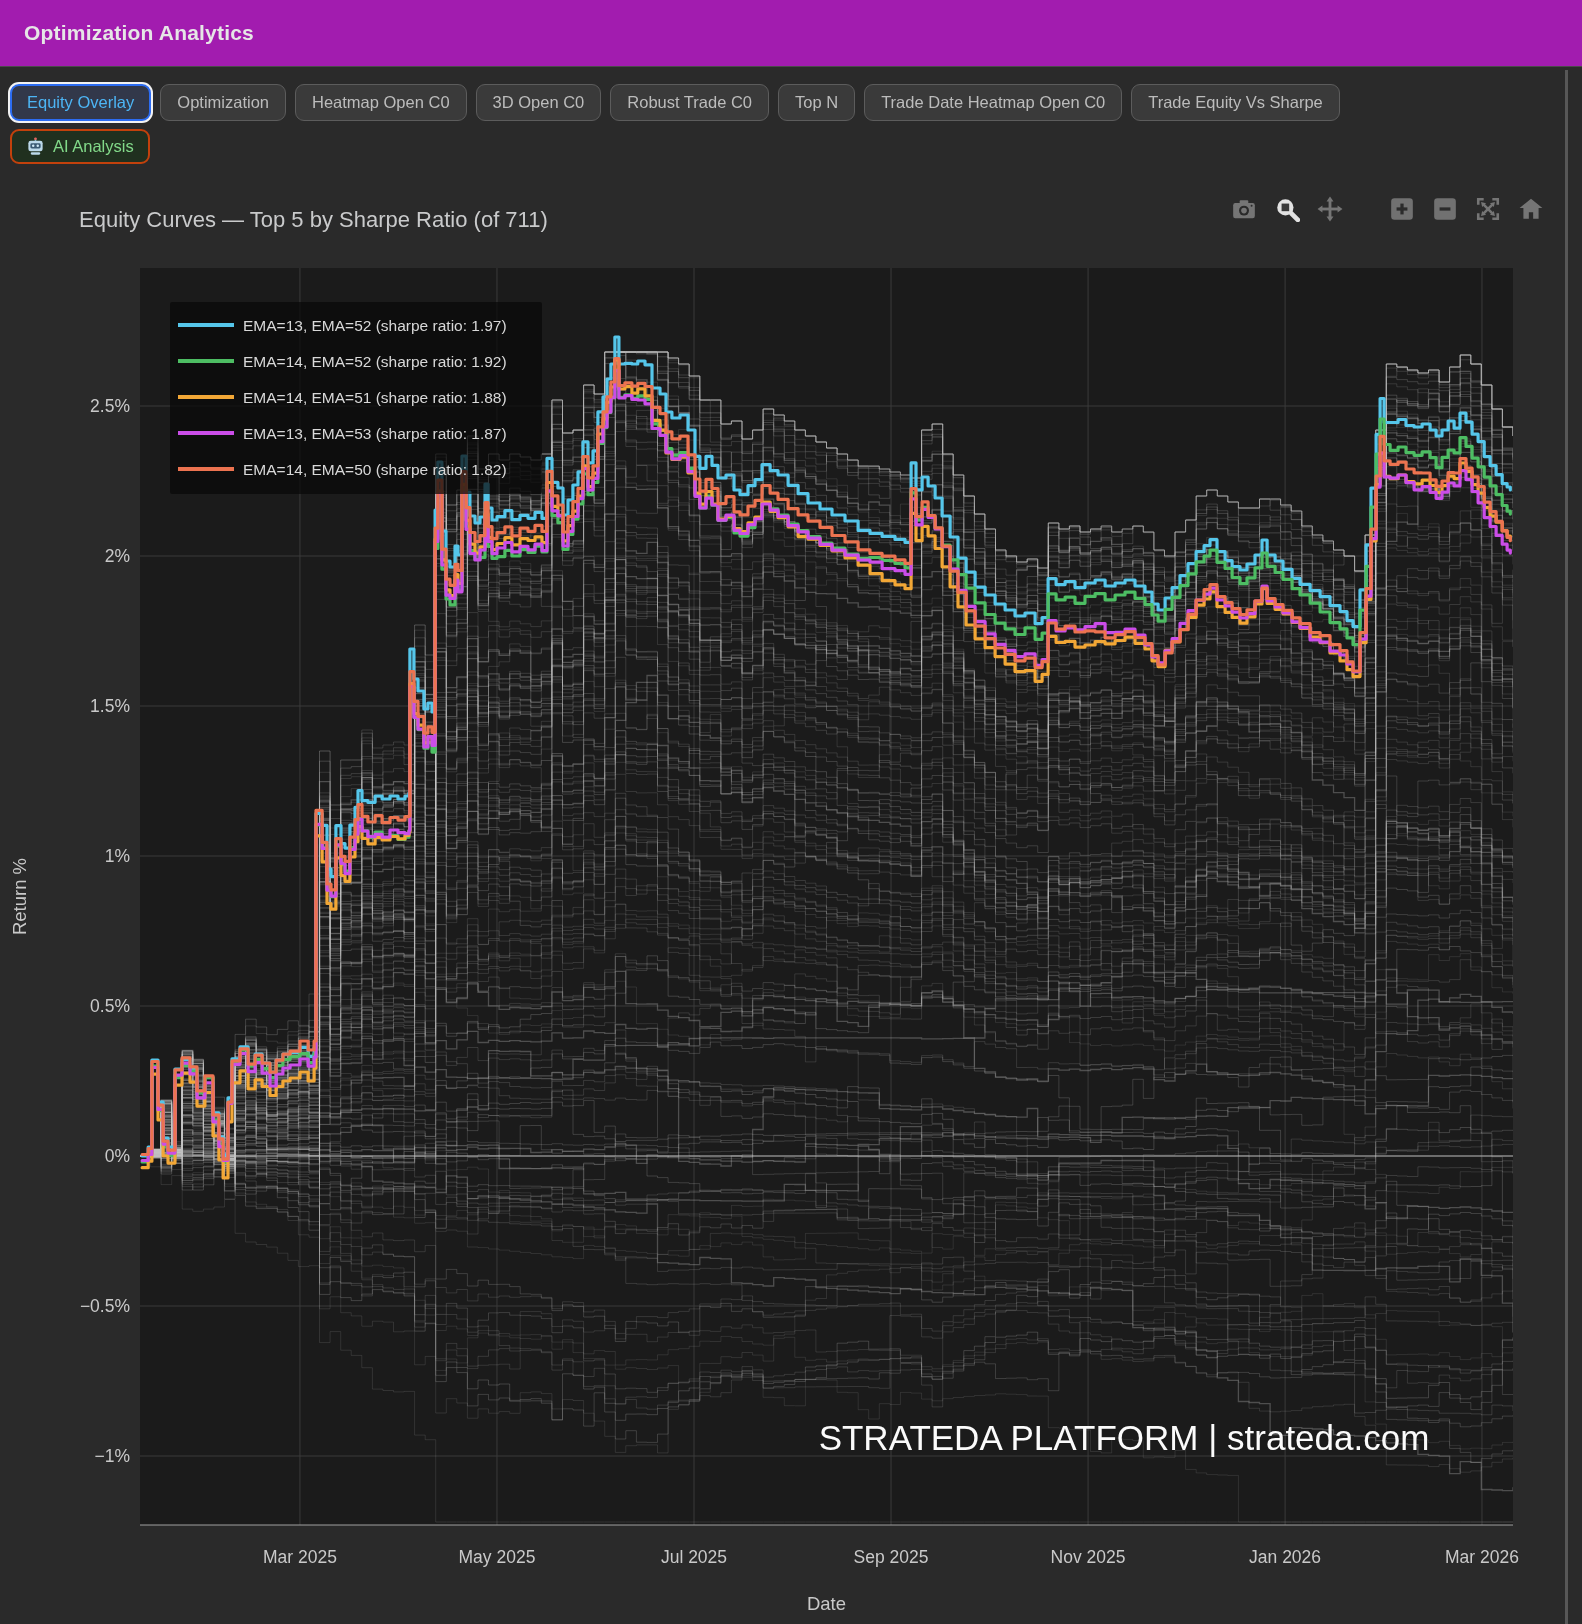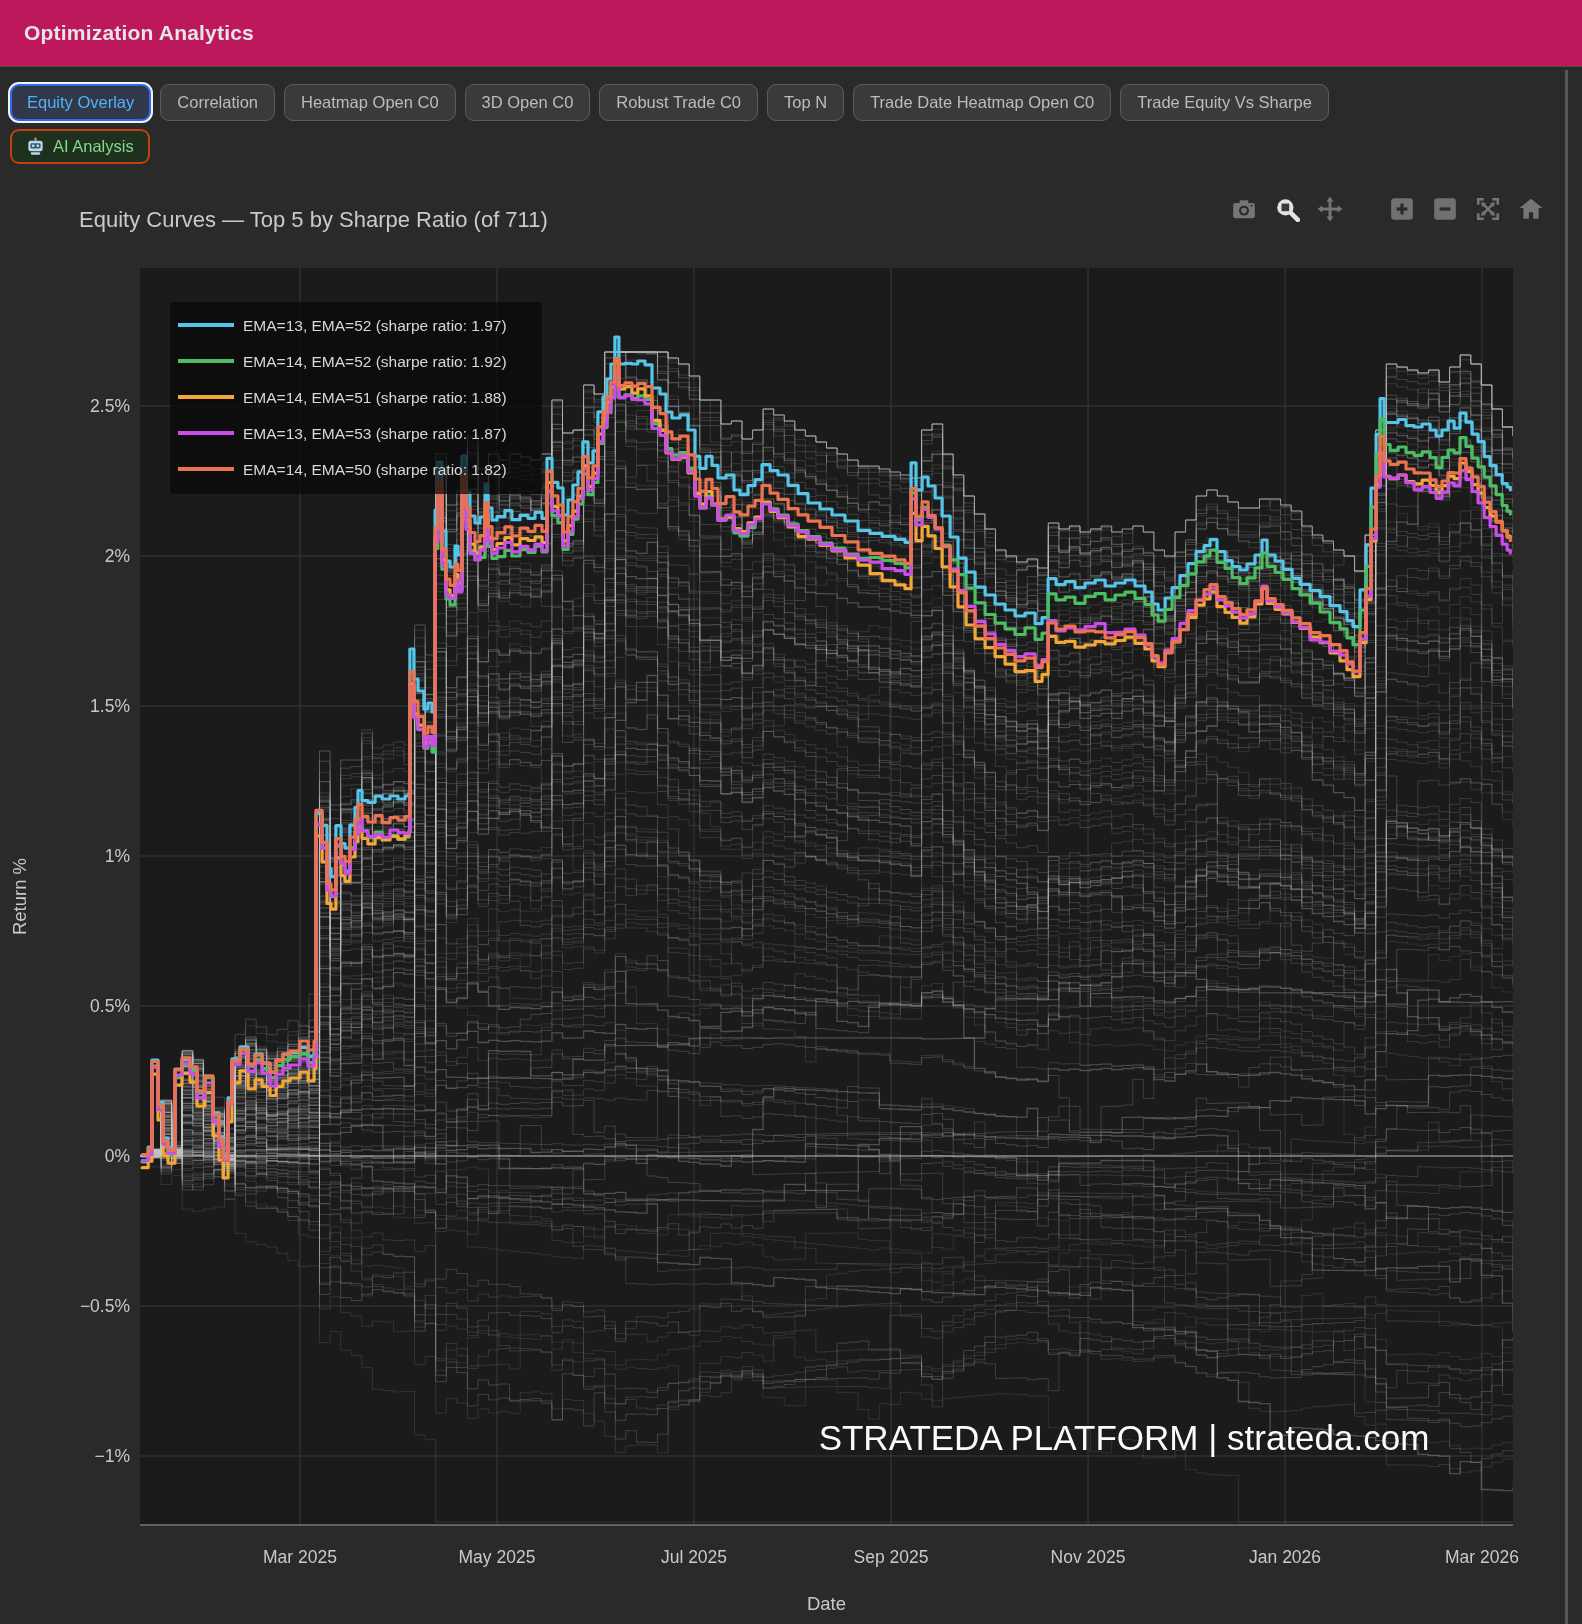--- a/index.html
+++ b/index.html
@@ -2,21 +2,21 @@
 <html><head>
 <meta charset="utf-8">
 <style>
   * { margin:0; padding:0; box-sizing:border-box; }
   html,body { width:1582px; height:1624px; background:#2a2a2a; overflow:hidden;
               font-family:"Liberation Sans", sans-serif; }
   .app { position:relative; width:1582px; height:1624px; background:#2a2a2a; }
 
   .header { position:absolute; top:0; left:0; right:0; height:67px;
             border-bottom:1px solid #4a4a4a; display:flex; align-items:center;
-            padding-left:24px; background:#be185d; }
+            padding-left:24px; background:#a21caf; }
   .header-title { font-size:21px; font-weight:bold; color:#e6e6e6; letter-spacing:0.2px; }
 
   .tabs-row { position:absolute; left:10px; display:flex; gap:9px; }
   .tabs-row.r1 { top:84px;align-items:center; }
   .tabs-row.r2 { top:129px; }
   .tab { background:#3a3a3a; border:1px solid #5c5c5c; border-radius:9px;
          color:#bcbcbc; font-size:16.5px; padding:8px 16px; cursor:pointer;
          white-space:nowrap; line-height:1.15; }
   .tab.active { color:#4db5f5; border:2px solid #2c6cf2; box-shadow:0 0 0 2px #f2f2f2;
                 background:#32384a; padding:7px 15px; }
@@ -42,21 +42,21 @@
 <body>
 
 <div class="app">
 
   <div class="header">
     <div class="header-title">Optimization Analytics</div>
   </div>
 
   <div class="tabs-row r1">
     <button class="tab active">Equity Overlay</button>
-    <button class="tab">Correlation</button>
+    <button class="tab">Optimization</button>
     <button class="tab">Heatmap Open C0</button>
     <button class="tab">3D Open C0</button>
     <button class="tab">Robust Trade C0</button>
     <button class="tab">Top N</button>
     <button class="tab">Trade Date Heatmap Open C0</button>
     <button class="tab">Trade Equity Vs Sharpe</button>
   </div>
 
   <div class="tabs-row r2">
     <button class="ai-btn">

